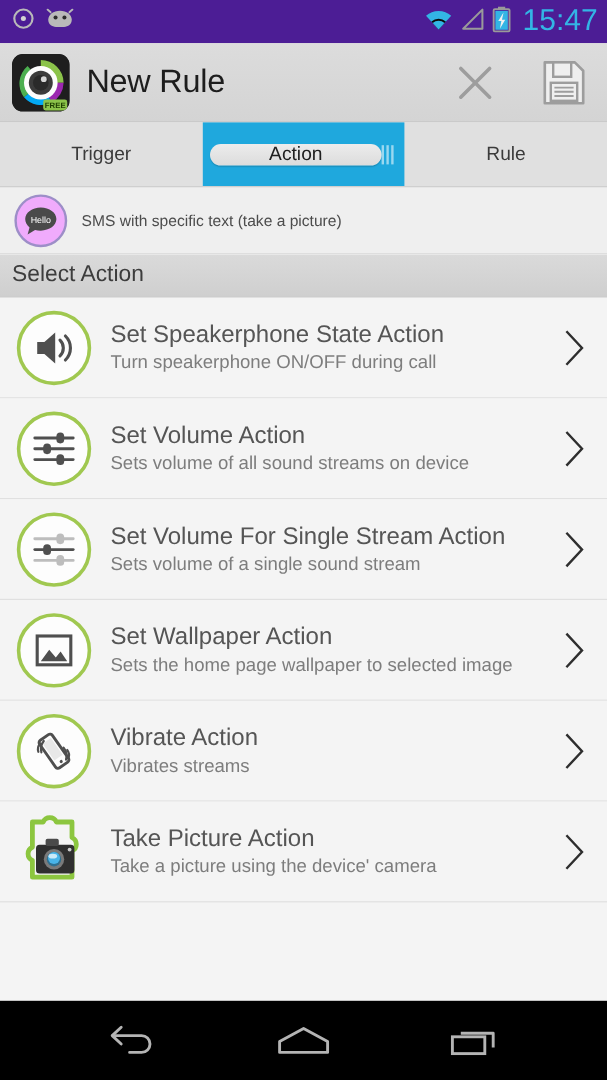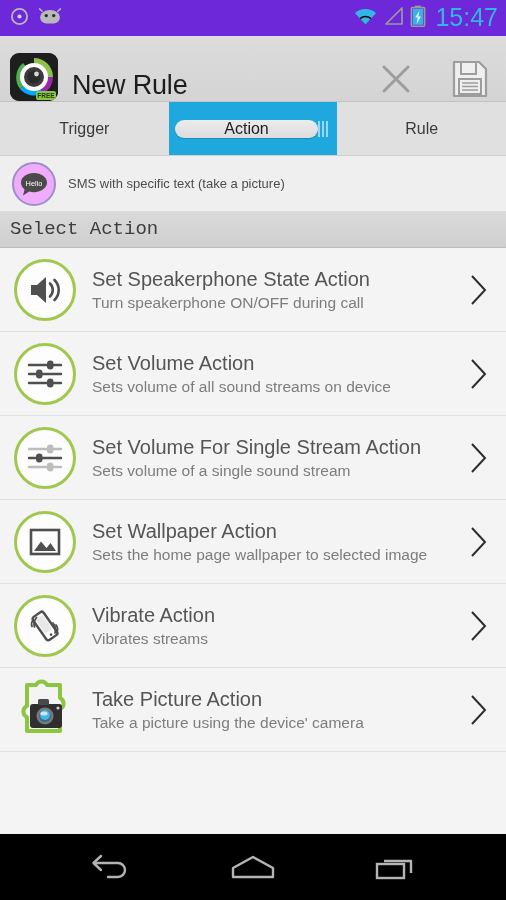--- a/index.html
+++ b/index.html
@@ -17,21 +17,21 @@
     width: 506px;
     height: 900px;
     background: #efefef;
     display: flex;
     flex-direction: column;
   }
 
   
   .status-bar {
     height: 36px;
-    background: #6d28d9;
+    background: #4c1d95;
     display: flex;
     align-items: center;
     padding: 0 8px 0 10px;
     flex: 0 0 36px;
   }
   .status-left { display: flex; align-items: center; gap: 9px; }
   .status-right {
     margin-left: auto;
     display: flex;
     align-items: center;
@@ -46,21 +46,21 @@
     line-height: 1;
     padding-bottom: 2px;
   }
 
   
   .action-bar {
     flex: 0 0 66px;
     background: #d8d8d8;
     background: linear-gradient(180deg,#dcdcdc 0%,#d4d4d4 100%);
     display: flex;
-    align-items: flex-end;
+    align-items: center;
     padding: 0 14px 0 10px;
     border-bottom: 1px solid #c2c2c2;
   }
   .app-icon {
     width: 48px; height: 48px;
     border-radius: 9px;
     position: relative;
     overflow: hidden;
     background: #1c1c1c;
     flex: 0 0 48px;
@@ -142,21 +142,20 @@
   }
 
   
   .section-header {
     background: #d5d5d5;
     background: linear-gradient(180deg,#dadada 0%,#cfcfcf 100%);
     padding: 6px 10px 7px 10px;
     font-size: 19px;
     color: #3d3d3d;
     border-bottom: 1px solid #bdbdbd;
-    font-family: Liberation Mono, monospace;
   }
   .section-header.small { font-size: 16px; color: #6a6a6a; padding: 5px 10px 6px 10px; }
 
   
   .list { flex: 1 1 auto; overflow: hidden; background: #f4f4f4; }
   .list-row {
     display: flex;
     align-items: center;
     padding: 8px 10px 8px 14px;
     border-bottom: 1px solid #e0e0e0;

